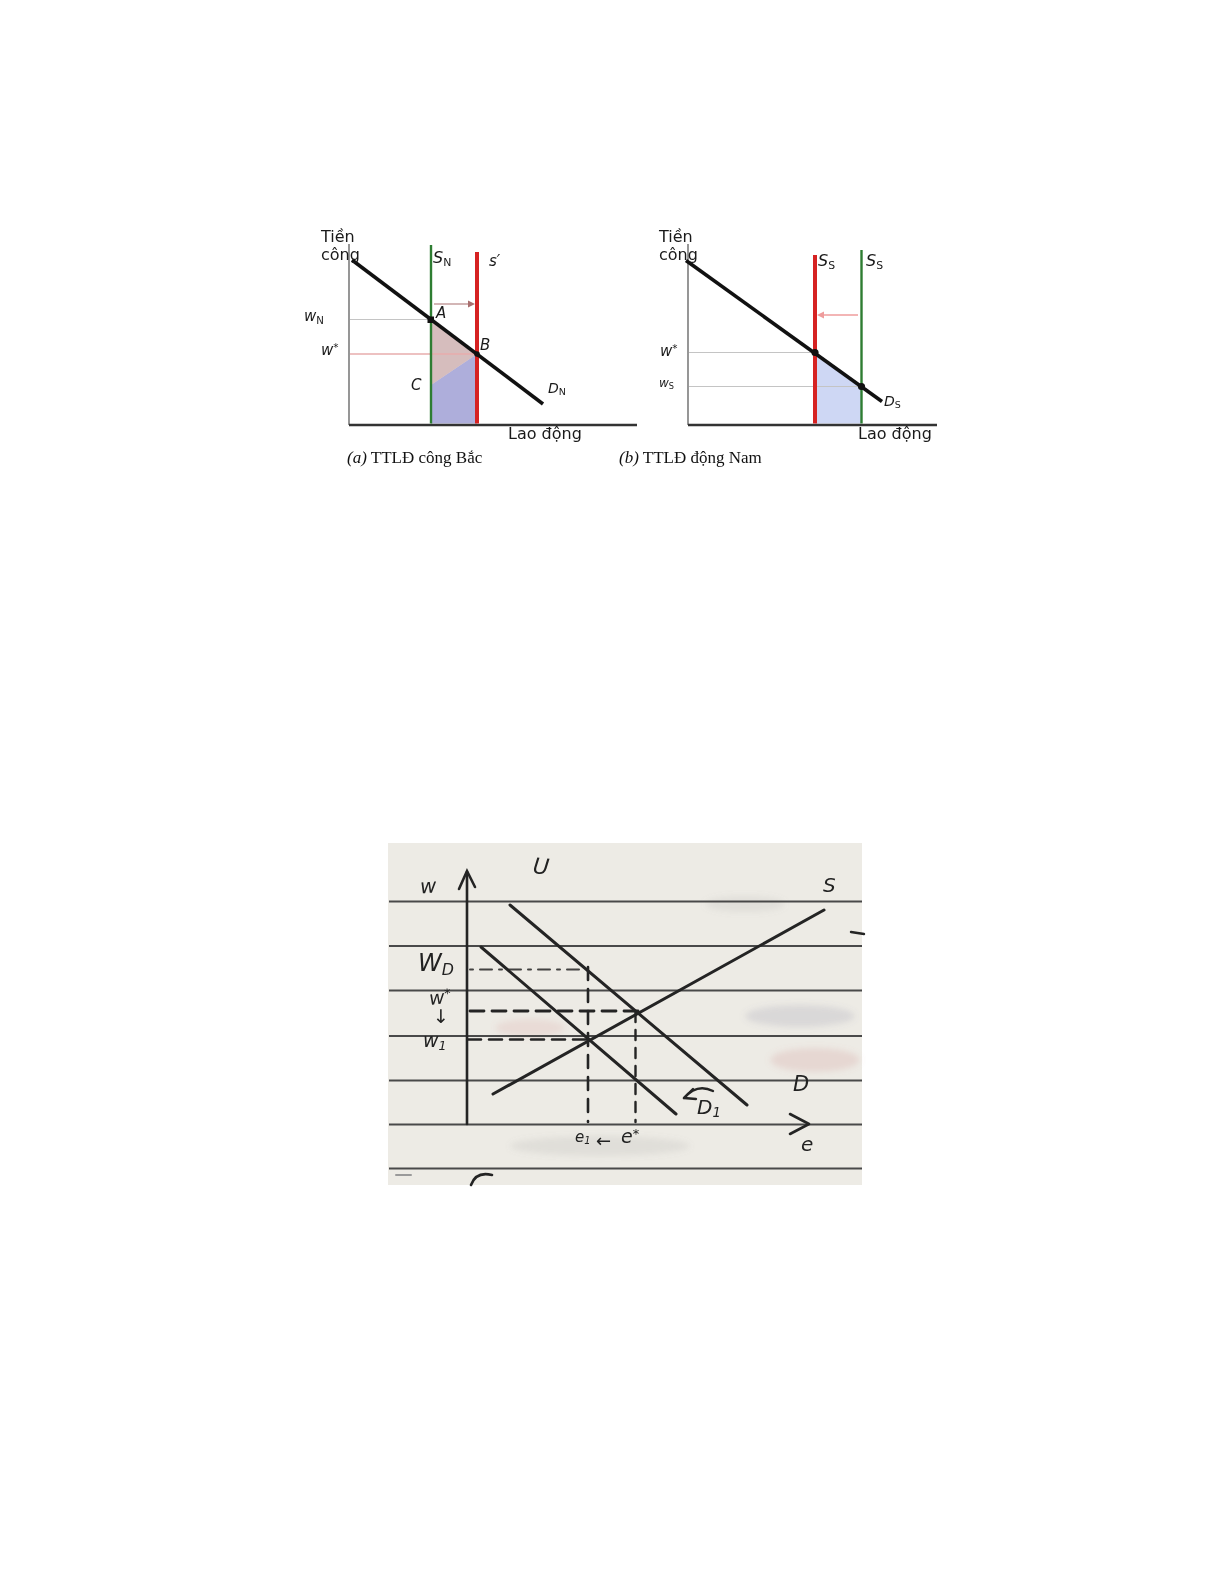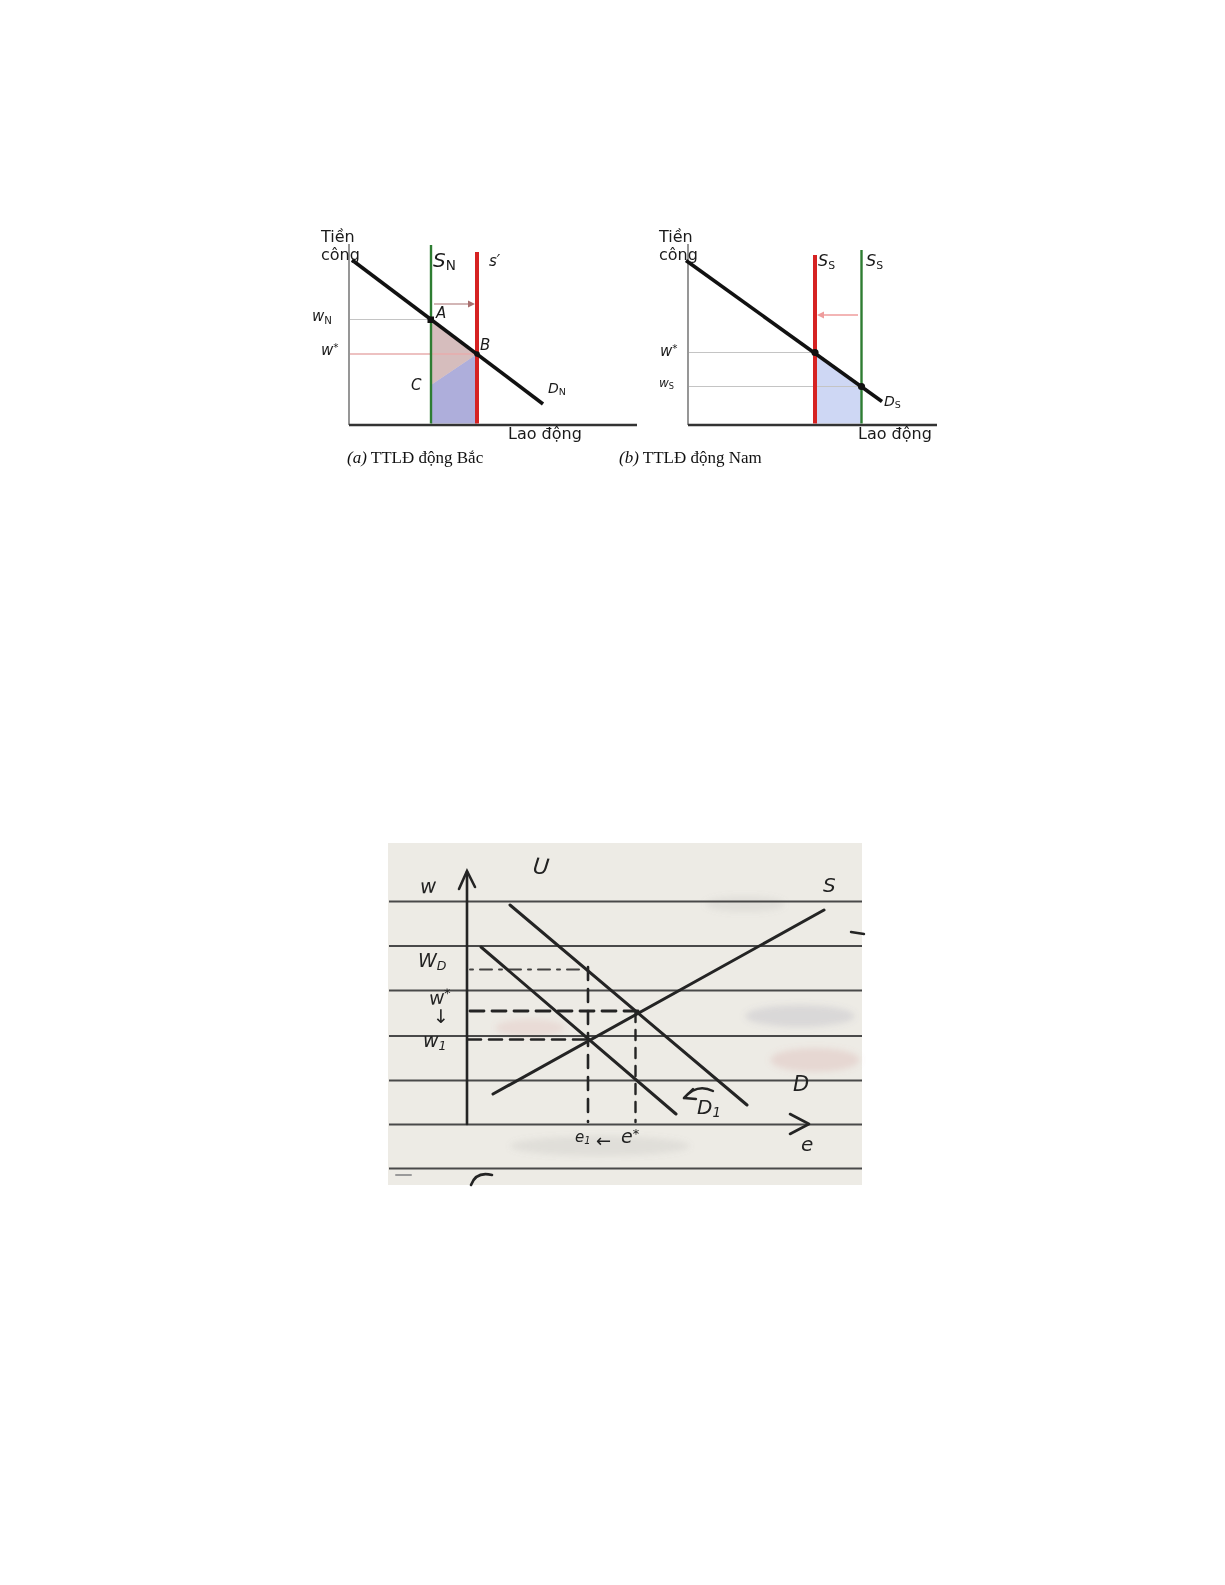--- a/index.html
+++ b/index.html
@@ -53,30 +53,30 @@
       <line x1="686" y1="212.5" x2="882" y2="353.5" stroke="#111111" stroke-width="3.6"></line>
       <line x1="858" y1="267" x2="824" y2="267" stroke="#ef9c9c" stroke-width="1.4"></line>
       <polygon points="824,263.5 817,267 824,270.5" fill="#ef9c9c"></polygon>
       <circle cx="815" cy="304.5" r="3.6" fill="#111111"></circle>
       <circle cx="861.5" cy="338.5" r="3.6" fill="#111111"></circle>
     </g>
   </svg>
 
   <span class="lbl" style="left:321px;top:180px;font-size:16px">Tiền
 công</span>
-  <span class="lbl" style="left:433px;top:201px;font-size:20px"><i>S</i><sub>N</sub></span>
+  <span class="lbl" style="left:433px;top:201px;font-size:16px"><i>S</i><sub>N</sub></span>
   <span class="lbl" style="left:489px;top:205px;font-size:15px"><i>s′</i></span>
-  <span class="lbl" style="left:312px;top:260px;font-size:15px"><i>w</i><sub>N</sub></span>
+  <span class="lbl" style="left:304px;top:260px;font-size:15px"><i>w</i><sub>N</sub></span>
   <span class="lbl" style="left:321px;top:294px;font-size:15px"><i>w</i><sup>*</sup></span>
   <span class="lbl" style="left:436px;top:257px;font-size:15px"><i>A</i></span>
   <span class="lbl" style="left:480px;top:289px;font-size:15px"><i>B</i></span>
   <span class="lbl" style="left:411px;top:329px;font-size:15px"><i>C</i></span>
   <span class="lbl" style="left:548px;top:333px;font-size:14px"><i>D</i><sub>N</sub></span>
   <span class="lbl" style="left:508px;top:377px;font-size:16px">Lao động</span>
-  <span class="caption" style="left:347px;top:400px"><span class="idx">(a)</span><span>TTLĐ động Bắc</span></span>
+  <span class="caption" style="left:347px;top:400px"><span class="idx">(a)</span><span>TTLĐ công Bắc</span></span>
 
   <span class="lbl" style="left:659px;top:180px;font-size:16px">Tiền
 công</span>
   <span class="lbl" style="left:818px;top:204px;font-size:16px"><i>S</i><sub>S</sub></span>
   <span class="lbl" style="left:866px;top:204px;font-size:16px"><i>S</i><sub>S</sub></span>
   <span class="lbl" style="left:660px;top:295px;font-size:15px"><i>w</i><sup>*</sup></span>
   <span class="lbl" style="left:659px;top:329px;font-size:12px"><i>w</i><sub>S</sub></span>
   <span class="lbl" style="left:884px;top:346px;font-size:14px"><i>D</i><sub>S</sub></span>
   <span class="lbl" style="left:858px;top:377px;font-size:16px">Lao động</span>
   <span class="caption" style="left:619px;top:400px"><span class="idx">(b)</span><span>TTLĐ động Nam</span></span>
@@ -123,21 +123,21 @@
       <path d="M684,1050 L693,1041 M684,1050 L696,1051" stroke-width="2.4"></path>
       <path d="M471,1137 Q476,1123 492,1127" stroke-width="2.6"></path>
       <path d="M851,884 L864,886" stroke-width="2.4"></path>
       <path d="M396,1127 L411,1127" stroke="#9a9a9a" stroke-width="2"></path>
     </g>
   </svg>
 
   <span class="hand" style="left:420px;top:826px;font-size:20px;transform:rotate(-4deg)">w</span>
   <span class="hand" style="left:533px;top:806px;font-size:22px;transform:rotate(6deg)">U</span>
   <span class="hand" style="left:823px;top:825px;font-size:20px">S</span>
-  <span class="hand" style="left:418px;top:901px;font-size:19px"><span>W</span><sub>D</sub></span>
+  <span class="hand" style="left:418px;top:901px;font-size:24px"><span>W</span><sub>D</sub></span>
   <span class="hand" style="left:429px;top:938px;font-size:19px;transform:rotate(-6deg)"><span>w</span><sup>*</sup></span>
   <span class="hand" style="left:433px;top:957px;font-size:19px;font-style:normal">↓</span>
   <span class="hand" style="left:423px;top:981px;font-size:19px"><span>w</span><sub>1</sub></span>
   <span class="hand" style="left:793px;top:1024px;font-size:21px">D</span>
   <span class="hand" style="left:697px;top:1047px;font-size:20px"><span>D</span><sub>1</sub></span>
   <span class="hand" style="left:575px;top:1080px;font-size:15px"><span>e</span><sub>1</sub></span>
   <span class="hand" style="left:596px;top:1082px;font-size:18px;font-style:normal">←</span>
   <span class="hand" style="left:621px;top:1077px;font-size:19px"><span>e</span><sup>*</sup></span>
   <span class="hand" style="left:801px;top:1084px;font-size:20px">e</span>
 

